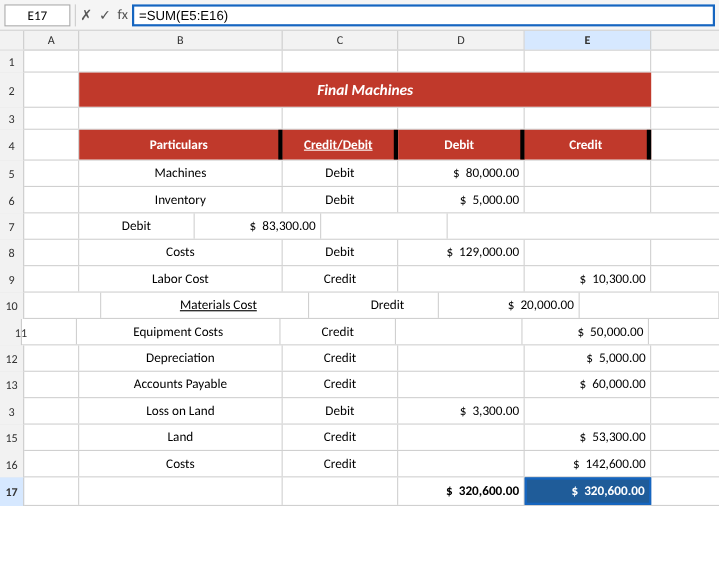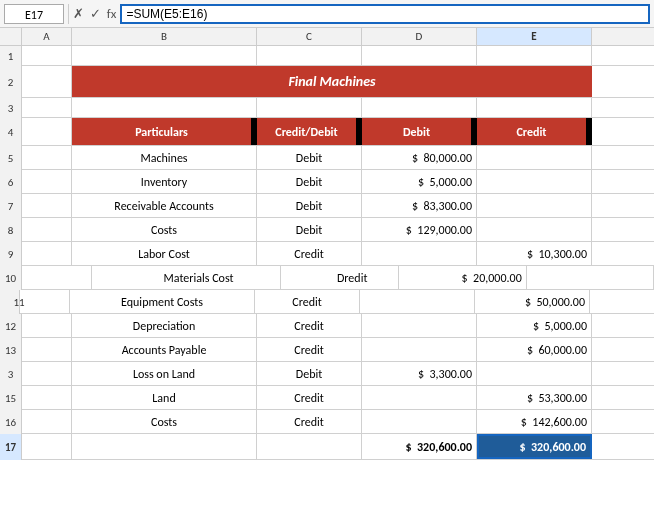--- a/index.html
+++ b/index.html
@@ -99,21 +99,21 @@
     }
     .cell.center { justify-content: center; }
     .cell.right { justify-content: flex-end; }
 
     
     .header-cell {
       background: #C0392B;
       color: #fff;
       font-weight: bold;
       justify-content: center;
-      border-right: 6px solid #000000;
+      border-right: 4px solid #000000;
     }
 
     
     .title-cell {
       background: #C0392B;
       color: #fff;
       font-weight: bold;
       font-style: italic;
       font-size: 14px;
       justify-content: center;
@@ -177,21 +177,21 @@
     <div class="cell" style="width:185px;"></div>
     <div class="cell" style="width:105px;"></div>
     <div class="cell" style="width:115px;"></div>
     <div class="cell" style="width:115px;"></div>
   </div>
 
   <div class="row" style="height:28px;">
     <div class="row-num" style="width:22px;height:28px;">4</div>
     <div class="cell" style="width:50px;"></div>
     <div class="cell header-cell" style="width:185px;">Particulars</div>
-    <div class="cell header-cell" style="width:105px;">Credit/Debit</div>
+    <div class="cell header-cell" style="width:105px;text-decoration:underline;">Credit/Debit</div>
     <div class="cell header-cell" style="width:115px;">Debit</div>
     <div class="cell header-cell" style="width:115px;">Credit</div>
   </div>
 
   <div class="row" style="height:24px;">
     <div class="row-num" style="width:22px;height:24px;">5</div>
     <div class="cell" style="width:50px;"></div>
     <div class="cell center" style="width:185px;">Machines</div>
     <div class="cell center" style="width:105px;">Debit</div>
     <div class="cell right" style="width:115px;">$&nbsp;&nbsp;80,000.00</div>
@@ -203,21 +203,20 @@
     <div class="cell" style="width:50px;"></div>
     <div class="cell center" style="width:185px;">Inventory</div>
     <div class="cell center" style="width:105px;">Debit</div>
     <div class="cell right" style="width:115px;">$&nbsp;&nbsp;5,000.00</div>
     <div class="cell" style="width:115px;"></div>
   </div>
 
   <div class="row" style="height:24px;">
     <div class="row-num" style="width:22px;height:24px;">7</div>
     <div class="cell" style="width:50px;"></div>
-    <div class="cell center" style="width:185px;">Receivable Accounts</div>
     <div class="cell center" style="width:105px;">Debit</div>
     <div class="cell right" style="width:115px;">$&nbsp;&nbsp;83,300.00</div>
     <div class="cell" style="width:115px;"></div>
   </div>
 
   <div class="row" style="height:24px;">
     <div class="row-num" style="width:22px;height:24px;">8</div>
     <div class="cell" style="width:50px;"></div>
     <div class="cell center" style="width:185px;">Costs</div>
     <div class="cell center" style="width:105px;">Debit</div>
@@ -230,21 +229,21 @@
     <div class="cell" style="width:50px;"></div>
     <div class="cell center" style="width:185px;">Labor Cost</div>
     <div class="cell center" style="width:105px;">Credit</div>
     <div class="cell" style="width:115px;"></div>
     <div class="cell right" style="width:115px;">$&nbsp;&nbsp;10,300.00</div>
   </div>
 
   <div class="row" style="height:24px;gap:25px;">
     <div class="row-num" style="width:22px;height:24px;">10</div>
     <div class="cell" style="width:50px;"></div>
-    <div class="cell center" style="width:185px;">Materials Cost</div>
+    <div class="cell center" style="width:185px;text-decoration:underline;">Materials Cost</div>
     <div class="cell center" style="width:105px;">Dredit</div>
     <div class="cell right" style="width:115px;">$&nbsp;&nbsp;20,000.00</div>
     <div class="cell" style="width:115px;"></div>
   </div>
 
   <div class="row" style="height:24px;">
     <div class="row-num" style="width:14px;height:24px;padding-left:19px;">11</div>
     <div class="cell" style="width:50px;"></div>
     <div class="cell center" style="width:185px;">Equipment Costs</div>
     <div class="cell center" style="width:105px;">Credit</div>

